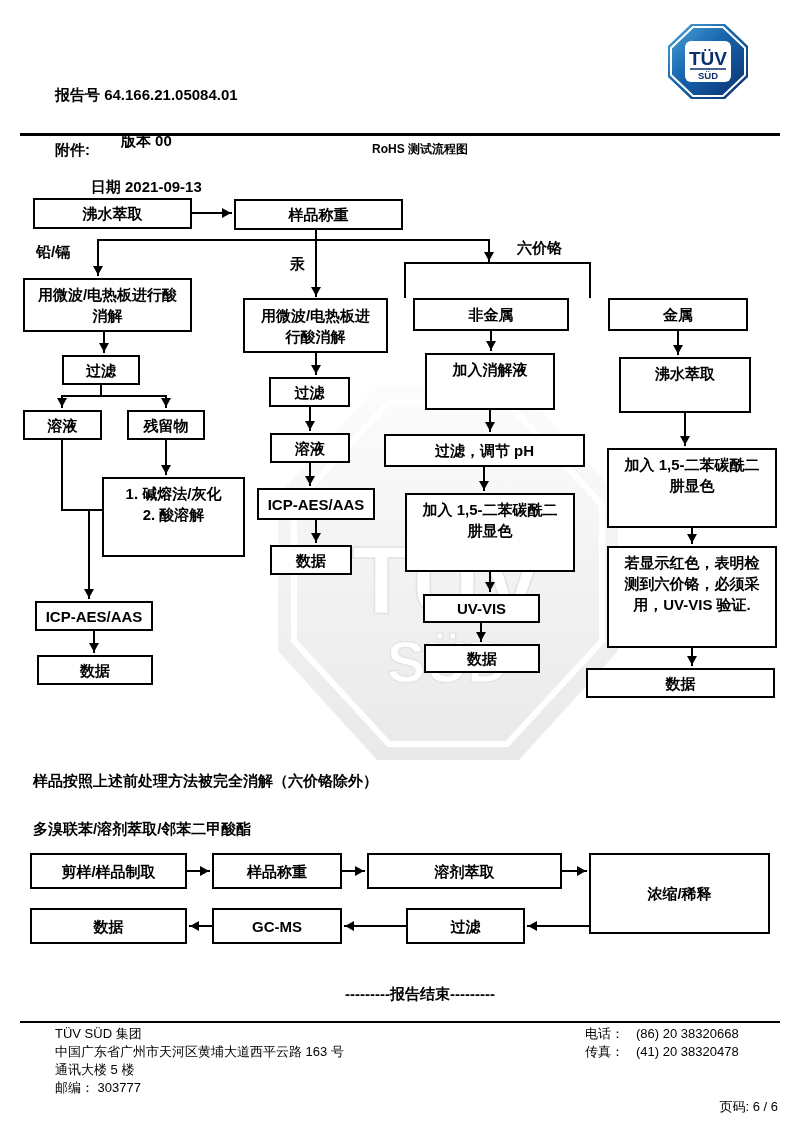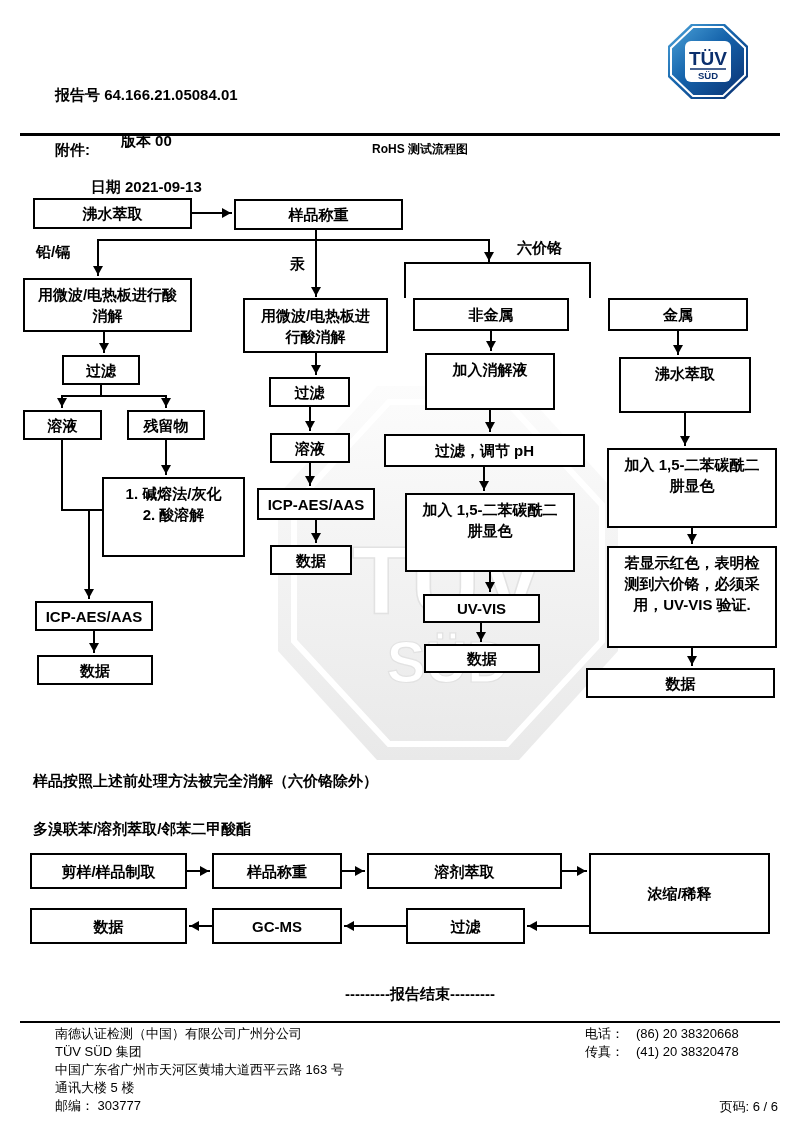--- a/index.html
+++ b/index.html
@@ -163,21 +163,20 @@
   <div class="fbox" style="left:367px;top:853px;width:195px;height:36px;">溶剂萃取</div>
   <div class="fbox" style="left:589px;top:853px;width:181px;height:81px;">浓缩/稀释</div>
   <div class="fbox" style="left:30px;top:908px;width:157px;height:36px;">数据</div>
   <div class="fbox" style="left:212px;top:908px;width:130px;height:36px;">GC-MS</div>
   <div class="fbox" style="left:406px;top:908px;width:119px;height:36px;">过滤</div>
 
   <div class="endline" style="top:985px;">---------报告结束---------</div>
 
   <div class="rule" style="left:20px;top:1021px;width:760px;height:2px;"></div>
   <div class="foot" style="left:55px;top:1025px;">
-    <div class="row">南德认证检测（中国）有限公司广州分公司</div>
     <div class="row">TÜV SÜD 集团</div>
     <div class="row">中国广东省广州市天河区黄埔大道西平云路 163 号</div>
     <div class="row">通讯大楼 5 楼</div>
     <div class="row">邮编： 303777</div>
   </div>
   <div class="foot" style="left:585px;top:1025px;">
     <div class="row"><span>电话：</span><span style="display:inline-block;width:12px;"></span><span>(86) 20 38320668</span></div>
     <div class="row"><span>传真：</span><span style="display:inline-block;width:12px;"></span><span>(41) 20 38320478</span></div>
   </div>
   <div class="foot" style="right:22px;top:1098px;text-align:right;">页码: 6 / 6</div>

